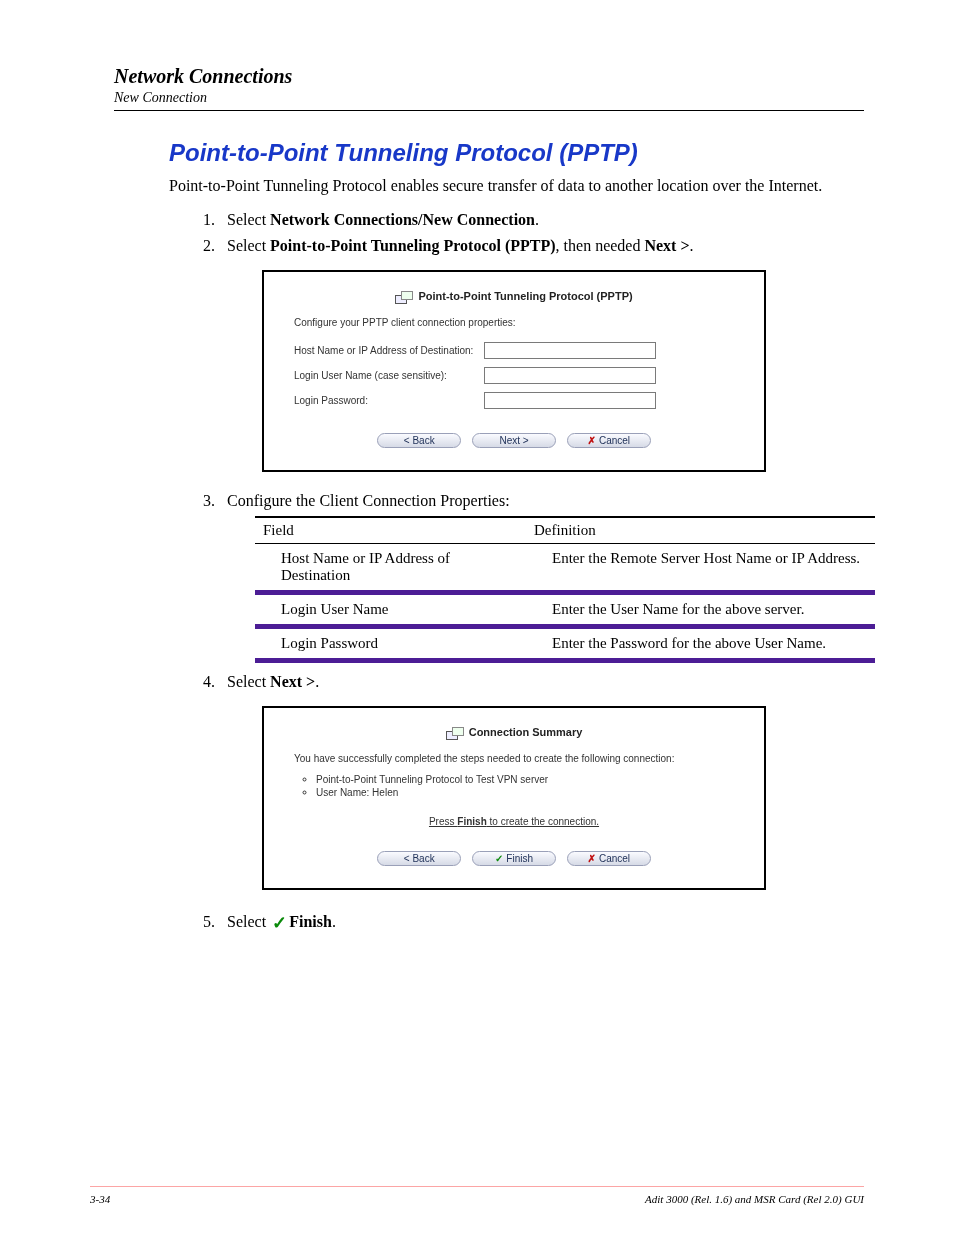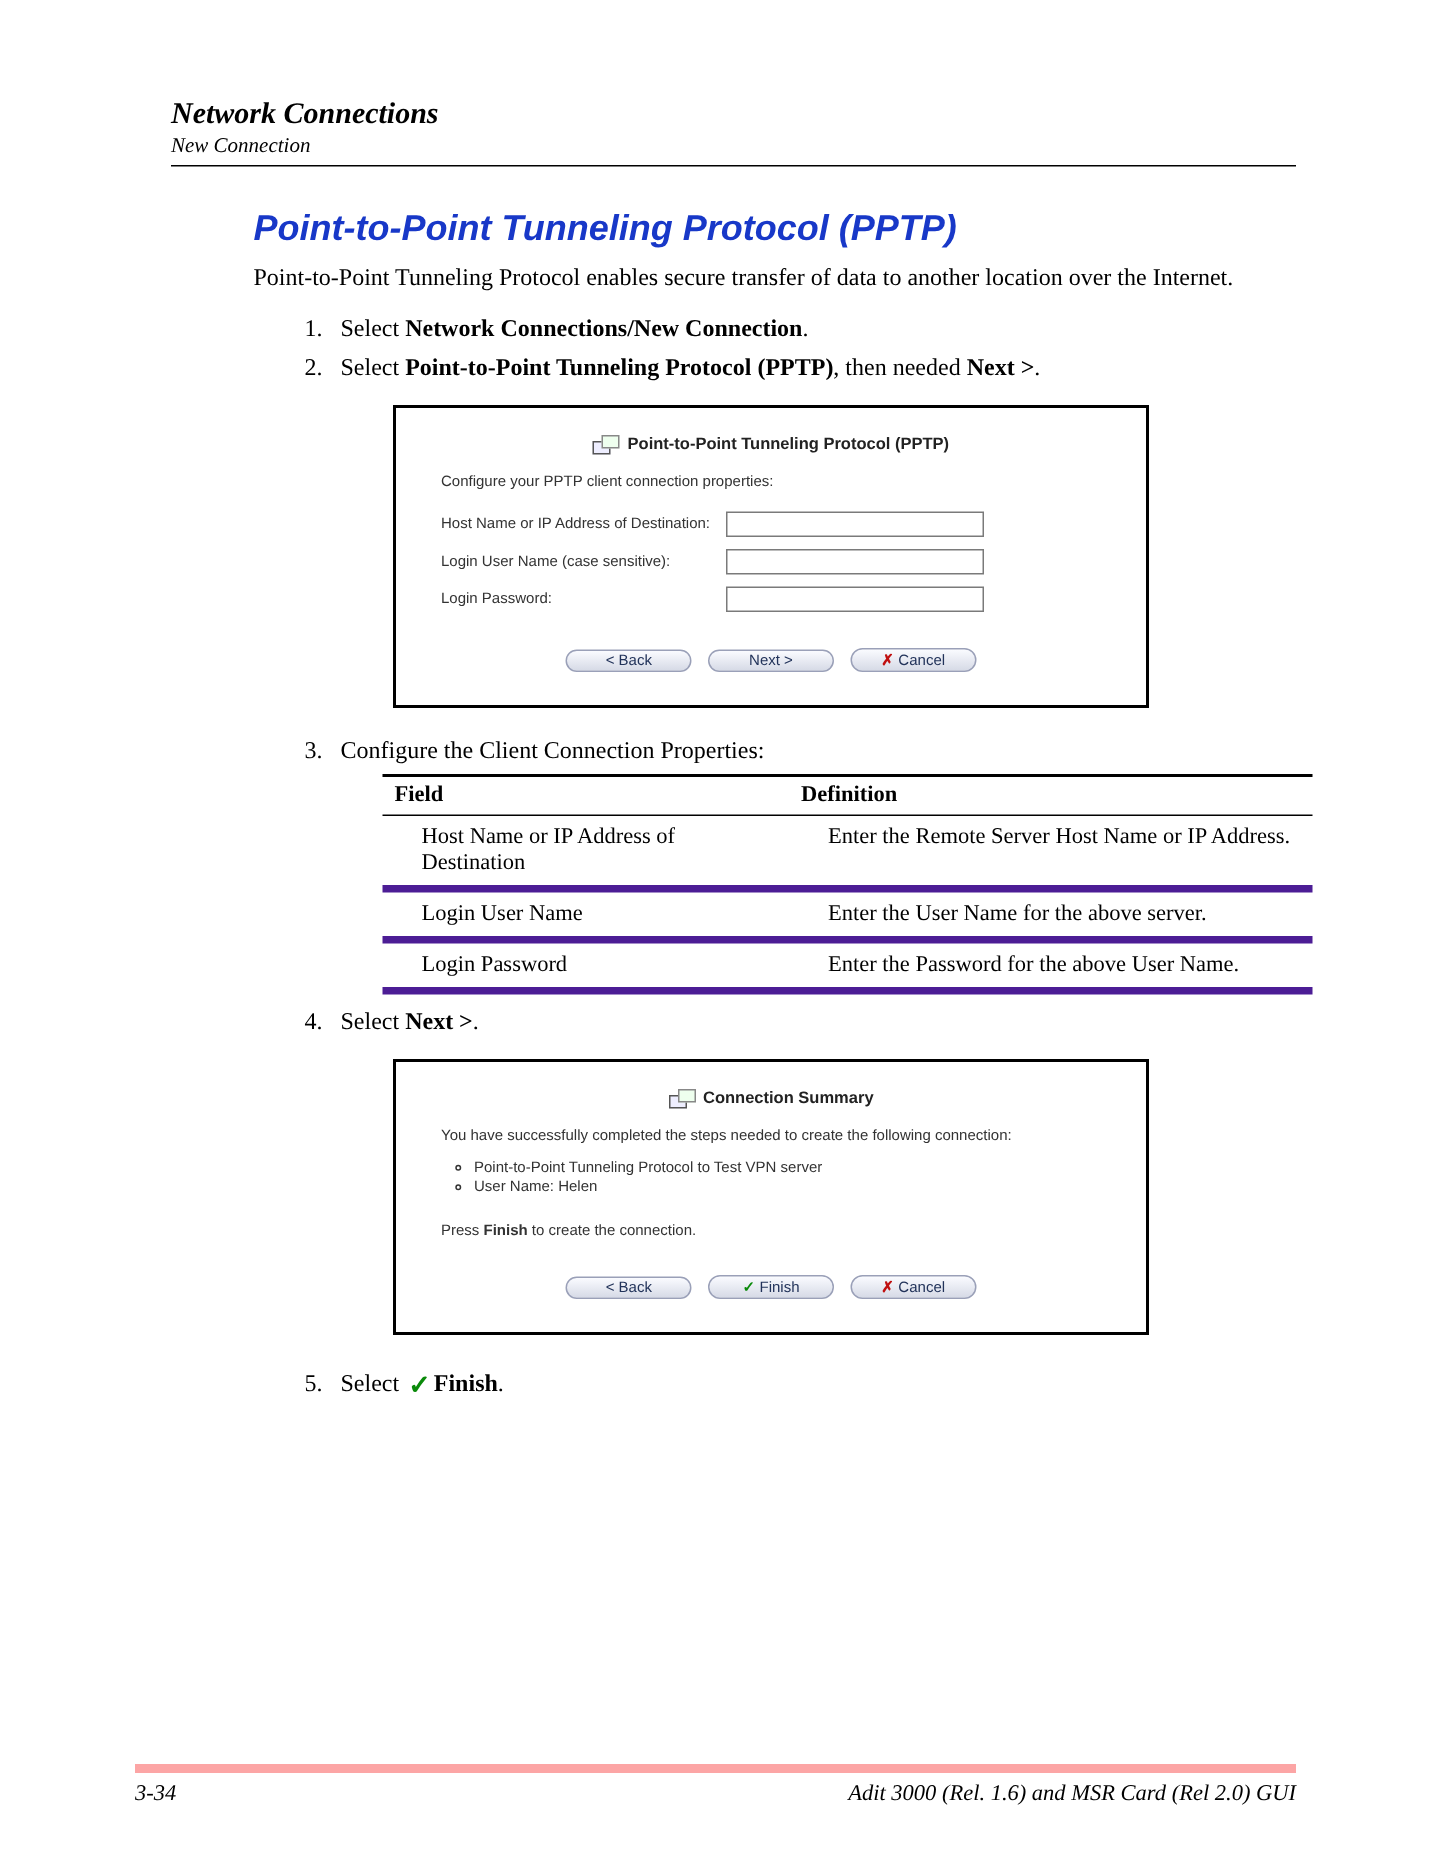--- a/index.html
+++ b/index.html
@@ -122,52 +122,52 @@
 
   
   table.def {
     border-collapse: collapse;
     width: 620px;
     margin: 6px 0 10px 28px;
     font-size: 15px;
   }
   table.def th {
     text-align:left;
-    font-weight:bold;
+    font-weight:normal;
     border-top: 2px solid #000;
     border-bottom: 1px solid #000;
     padding: 4px 8px;
     background:#fff;
   }
   table.def td {
     border-bottom: 5px solid #4c1d95;
     padding: 6px 8px 6px 26px;
     vertical-align: top;
   }
 
   .summary-msg { margin: 6px 0 10px 0; }
   .summary-list { margin: 0 0 16px 22px; padding:0; }
   .summary-list li { margin-bottom:2px; }
-  .press-finish { margin: 18px 0 12px 0; }
+  .press-finish { text-align:center; margin: 18px 0 12px 0; text-decoration: underline; }
 
   .inline-check {
     color:#0a8a0a;
     font-weight:bold;
     font-size:18px;
     display:inline-block;
     transform: translateY(2px);
     margin: 0 2px 0 2px;
   }
 
   .footer {
     position:absolute;
     left:90px; right:90px; bottom:30px;
-    border-top:6px solid #fca5a5;
+    border-top:1px solid #fca5a5;
     padding-top:6px;
-    font-size:15px;
+    font-size:11px;
     font-style:italic;
     display:flex;
     justify-content:space-between;
     gap:15px;
   }
 </style>
 </head>
 <body>
 
 <div class="page">

